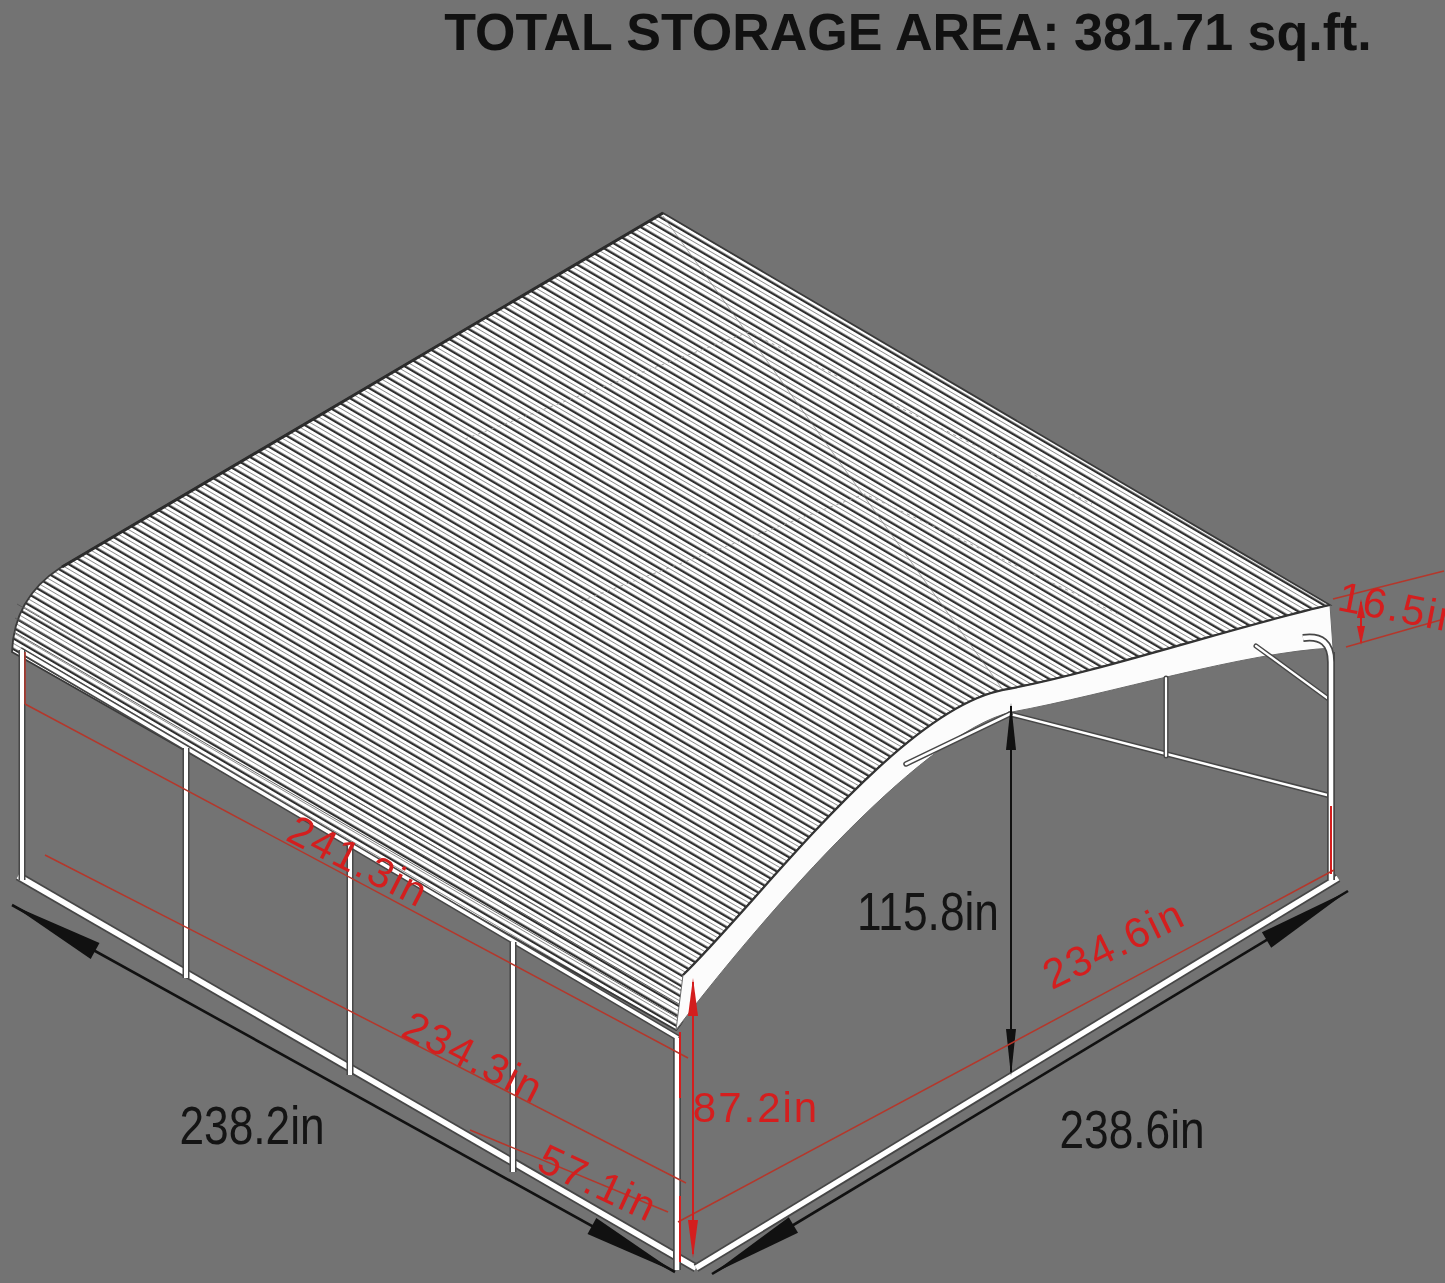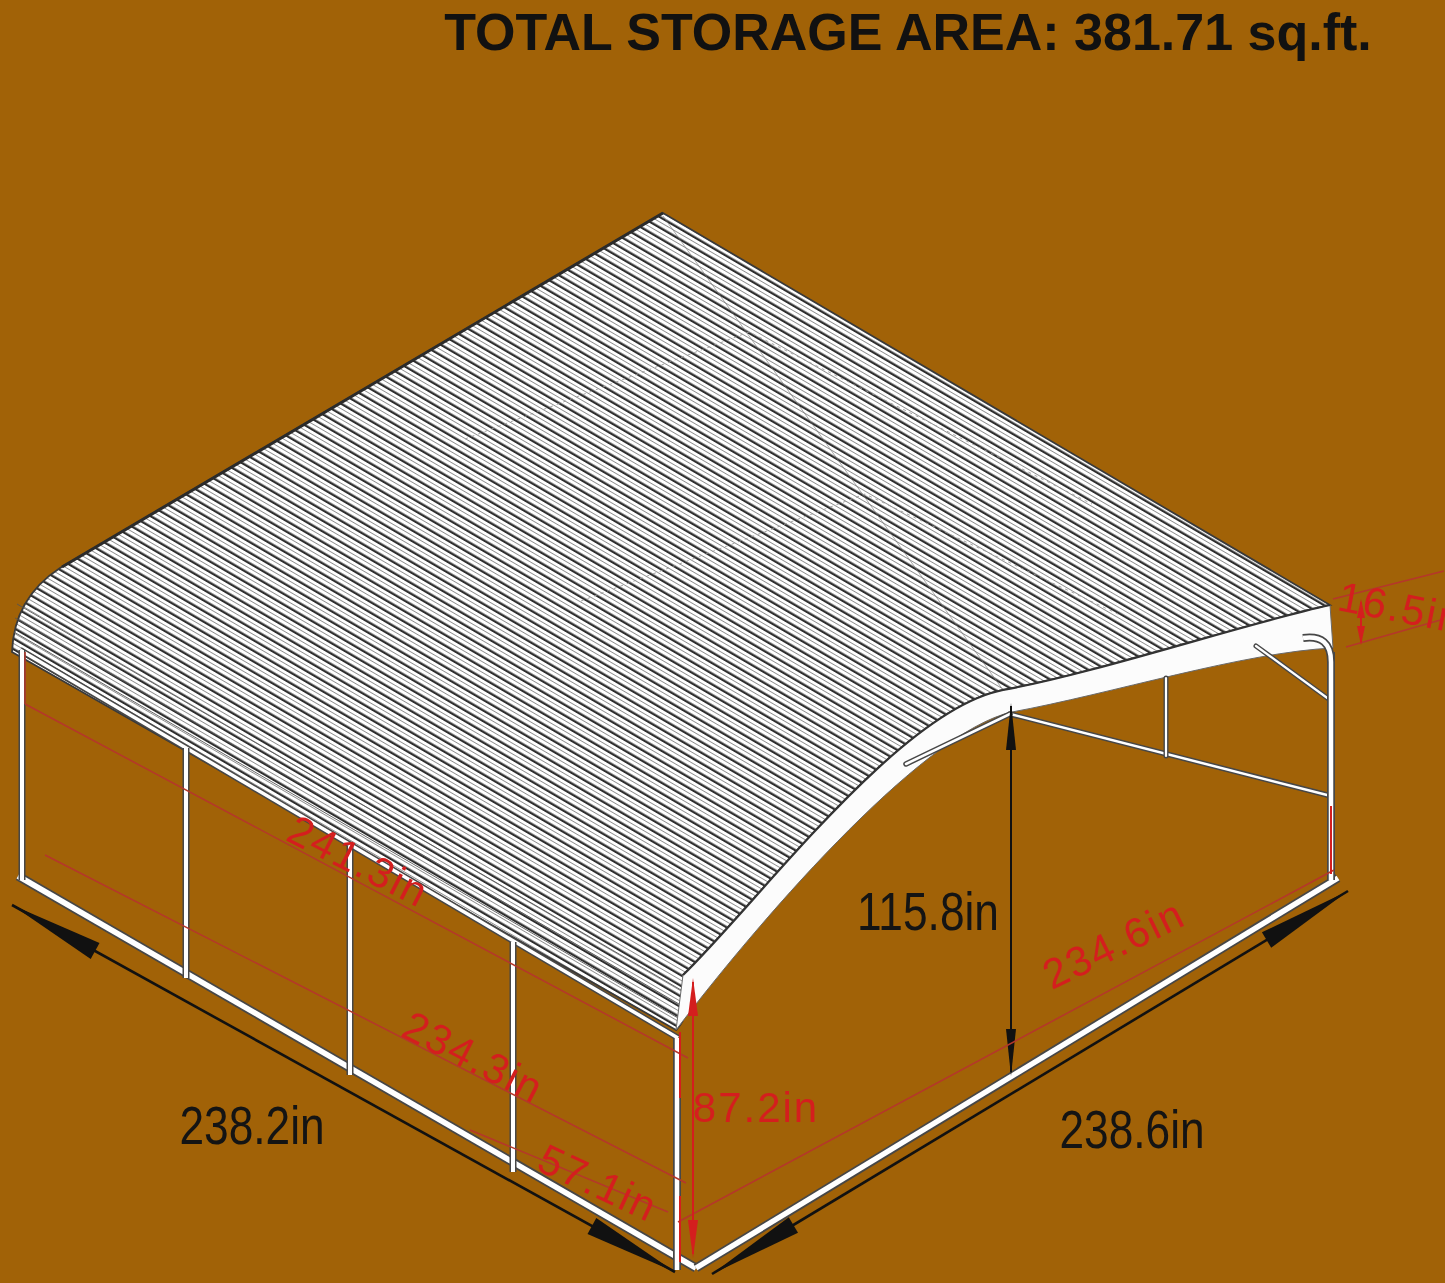--- a/index.html
+++ b/index.html
@@ -1,16 +1,16 @@
 <!DOCTYPE html>
 <html><head>
 <meta charset="utf-8">
 <style>
   html,body{margin:0;padding:0;background:#ffffff;}
-  .stage{position:relative;width:1445px;height:1283px;background:#a16207;overflow:hidden;
+  .stage{position:relative;width:1445px;height:1283px;background:#737373;overflow:hidden;
          font-family:"Liberation Sans", sans-serif;}
   .stage svg{position:absolute;left:0;top:0;}
   .title{position:absolute;top:2px;left:908px;transform:translateX(-50%);
          font-size:52px;font-weight:bold;color:#111;letter-spacing:0px;white-space:nowrap;}
   text{font-family:"Liberation Sans", sans-serif;}
   .dim-red{fill:#d41e1e;font-size:42px;letter-spacing:2px;}
   .dim-black{fill:#141414;font-size:54px;}
   .frame-dark{stroke:#474747;fill:none;}
   .frame-light{stroke:#ffffff;fill:none;}
   .redline{stroke:#b5372b;stroke-width:1.5;fill:none;}

